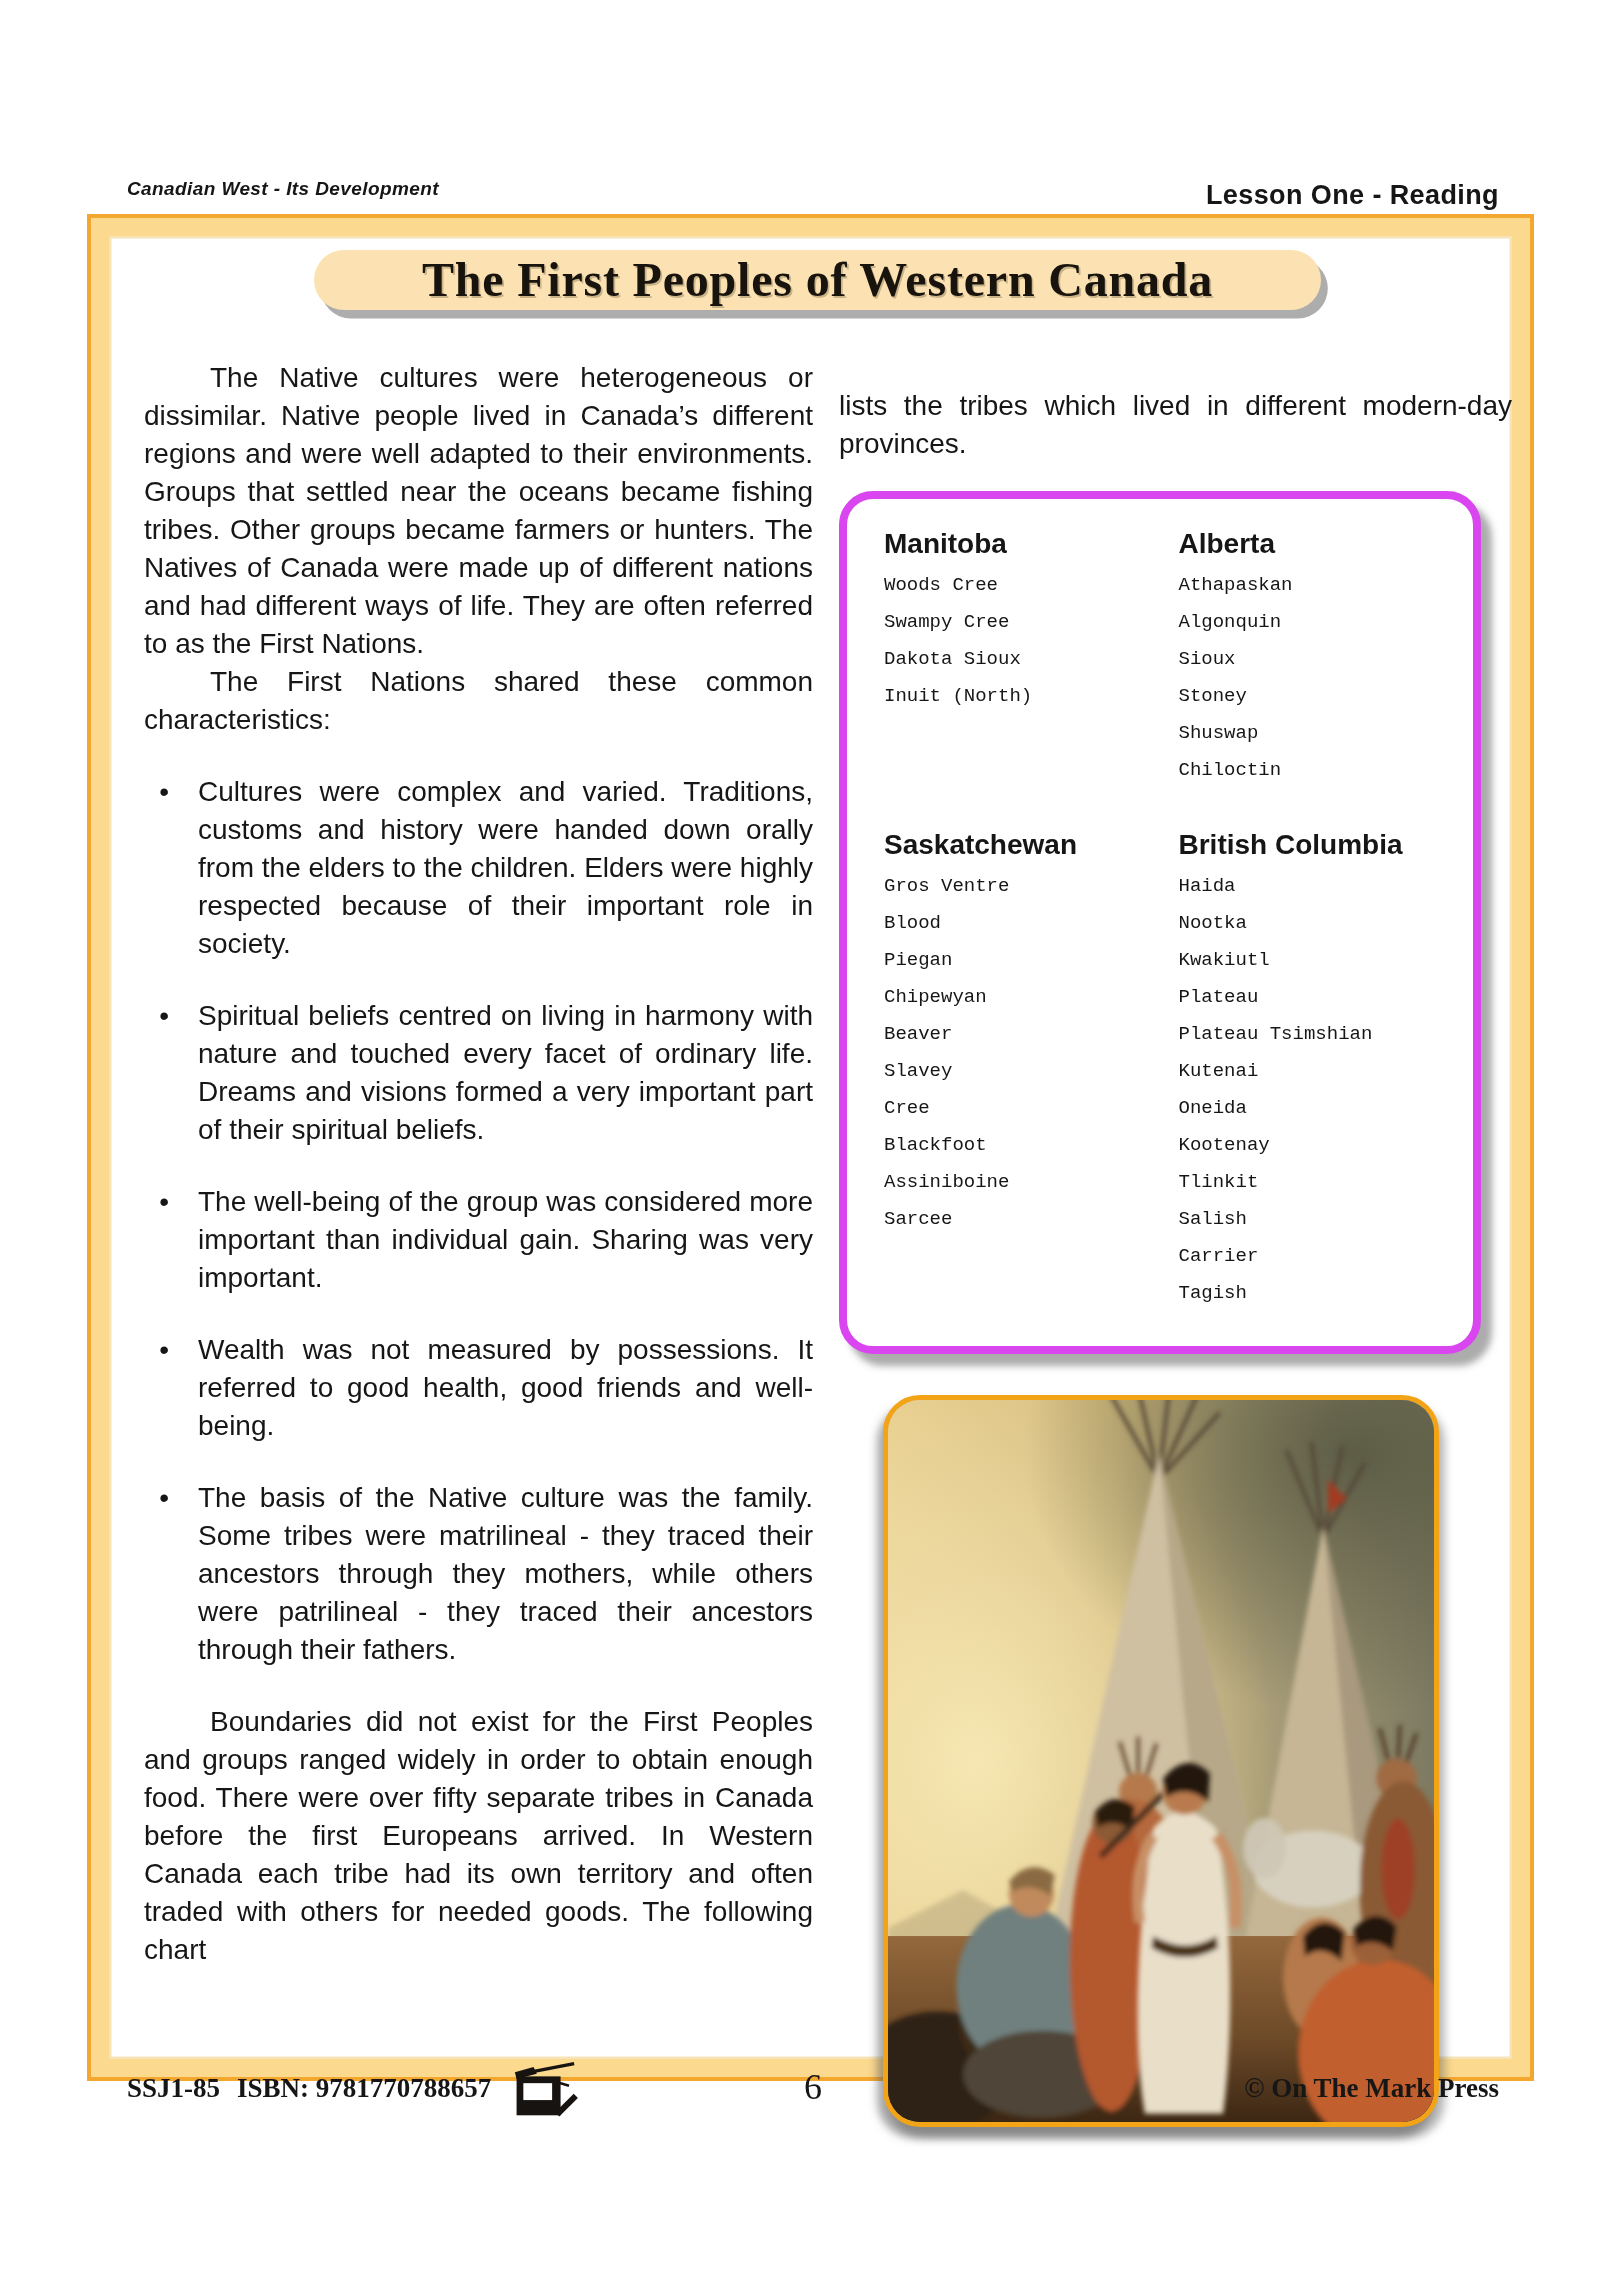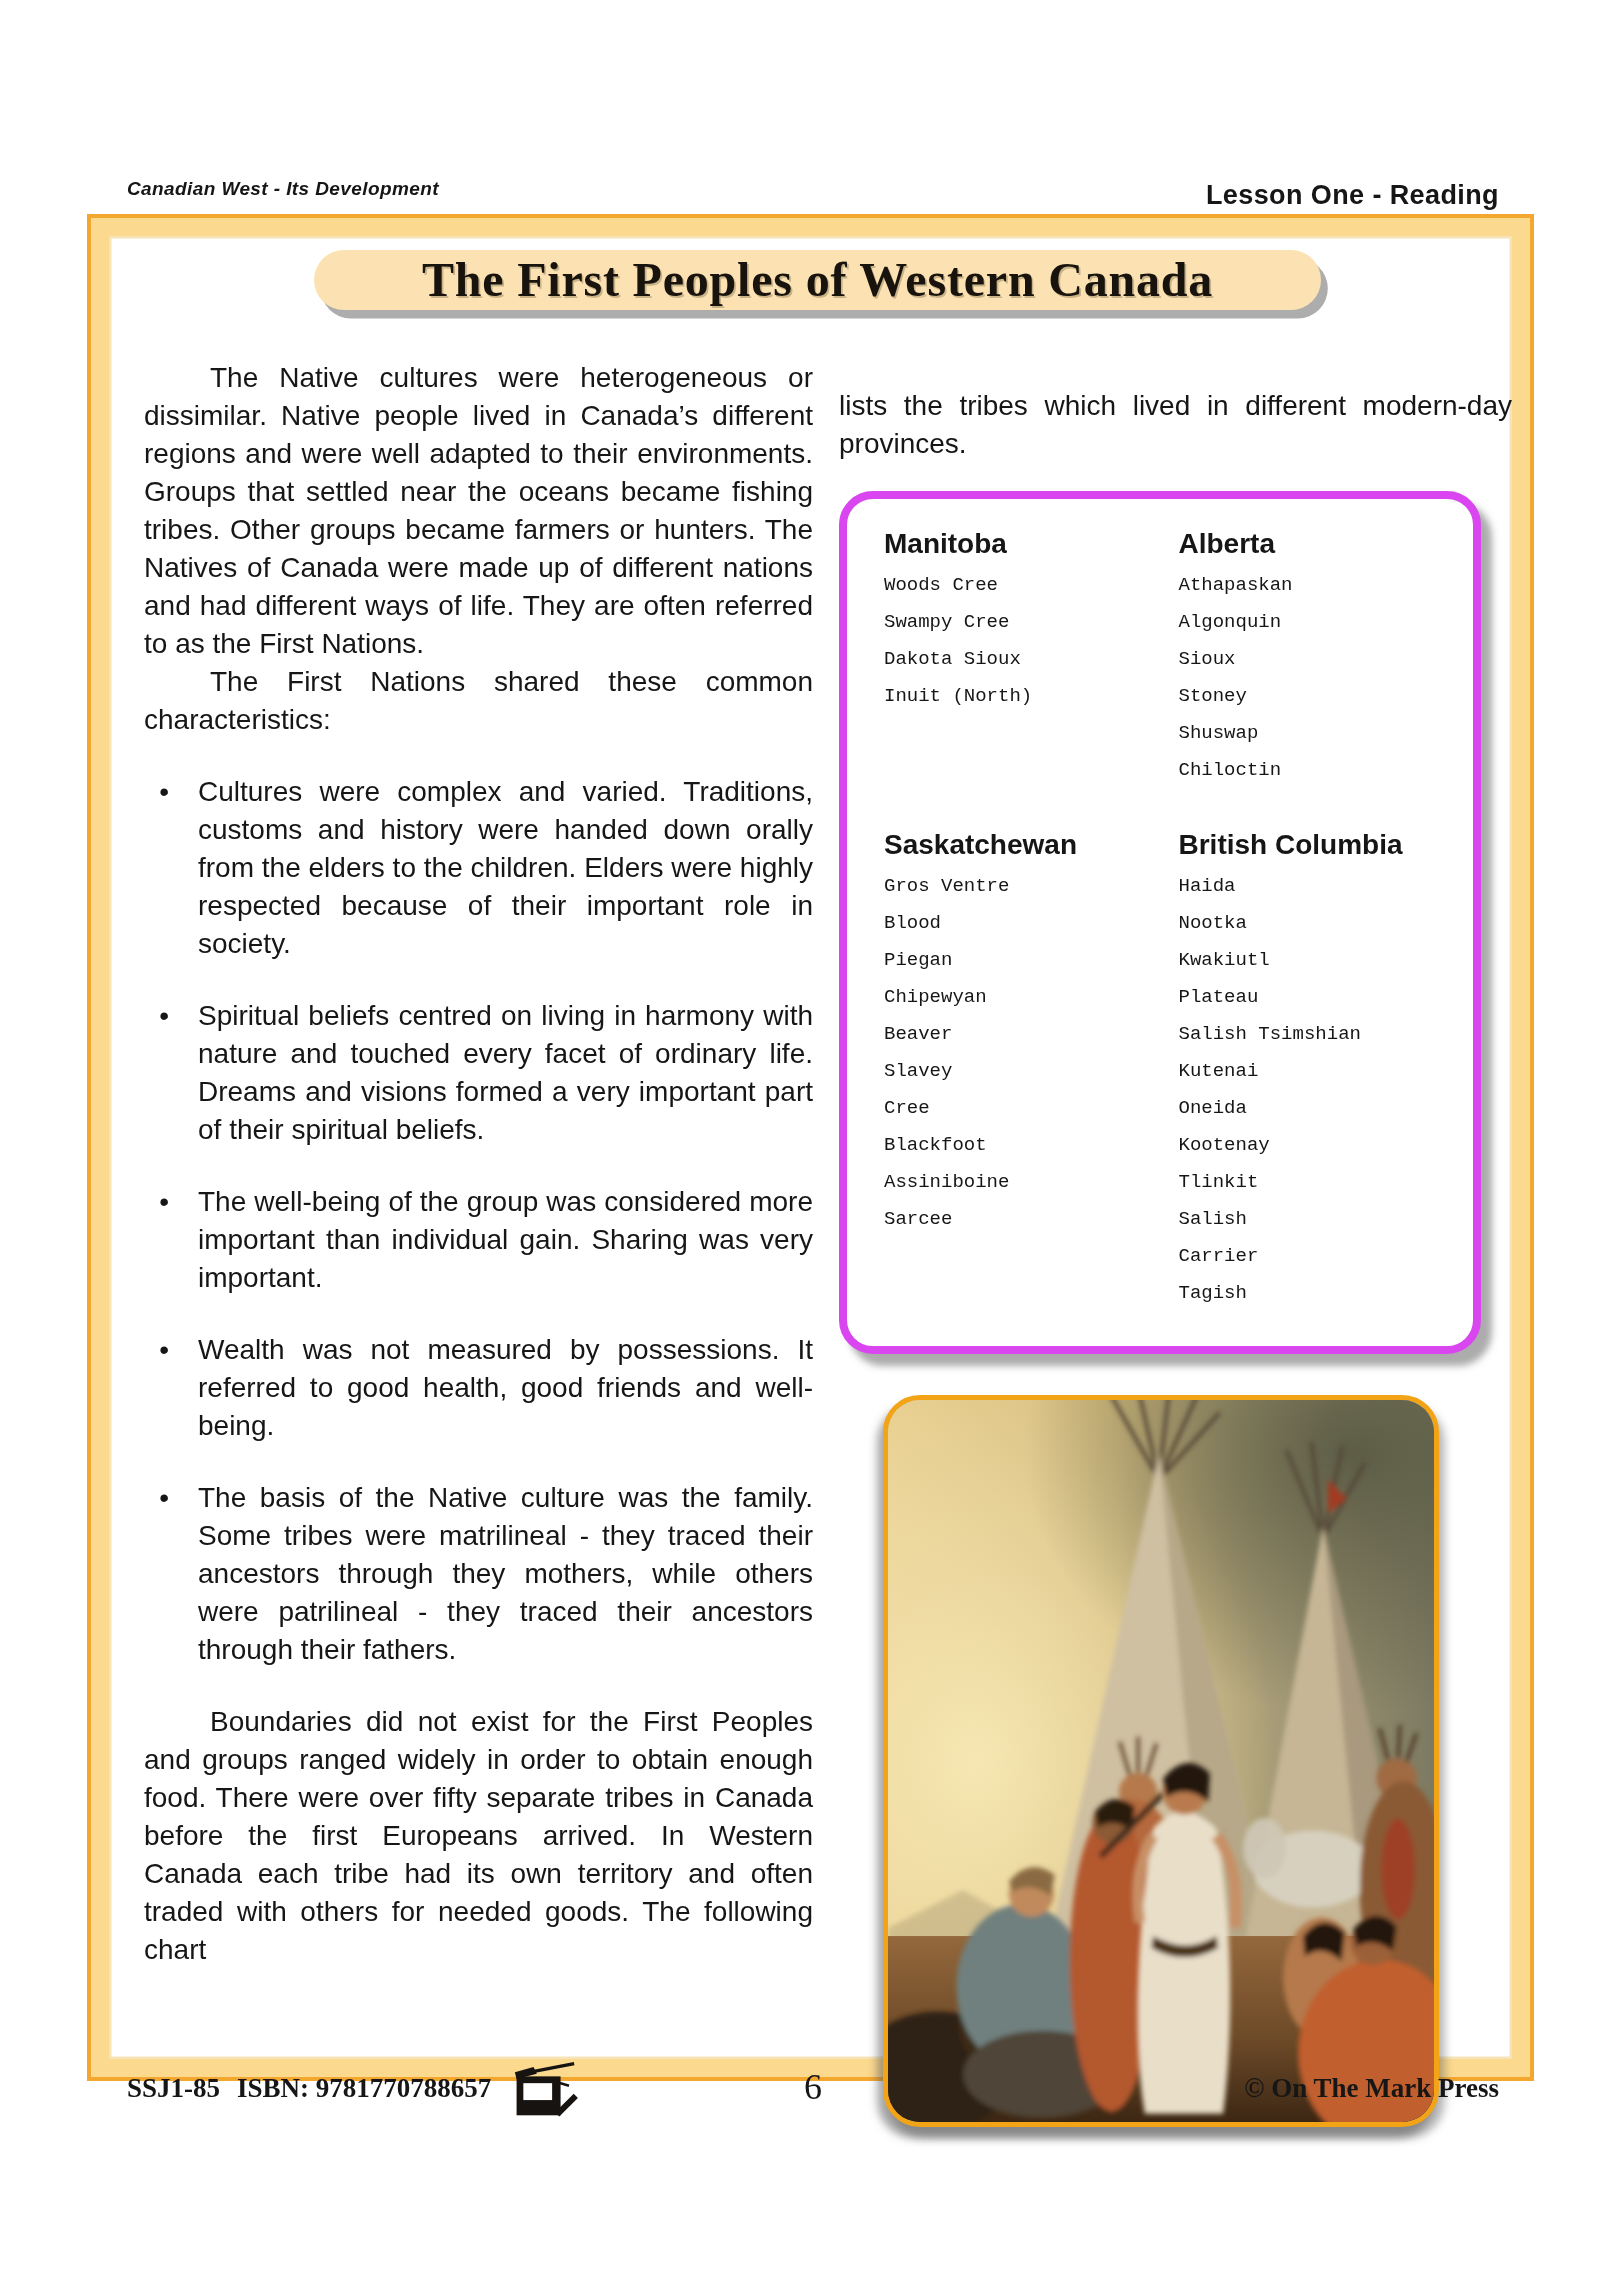--- a/index.html
+++ b/index.html
@@ -132,21 +132,21 @@
         <div class="tribe">Blackfoot</div>
         <div class="tribe">Assiniboine</div>
         <div class="tribe">Sarcee</div>
       </div>
       <div class="province-group">
         <div class="province-name">British Columbia</div>
         <div class="tribe">Haida</div>
         <div class="tribe">Nootka</div>
         <div class="tribe">Kwakiutl</div>
         <div class="tribe">Plateau</div>
-        <div class="tribe">Salish Tsimshian</div>
+        <div class="tribe">Plateau Tsimshian</div>
         <div class="tribe">Kutenai</div>
         <div class="tribe">Oneida</div>
         <div class="tribe">Kootenay</div>
         <div class="tribe">Tlinkit</div>
         <div class="tribe">Salish</div>
         <div class="tribe">Carrier</div>
         <div class="tribe">Tagish</div>
       </div>
     </div>
 

